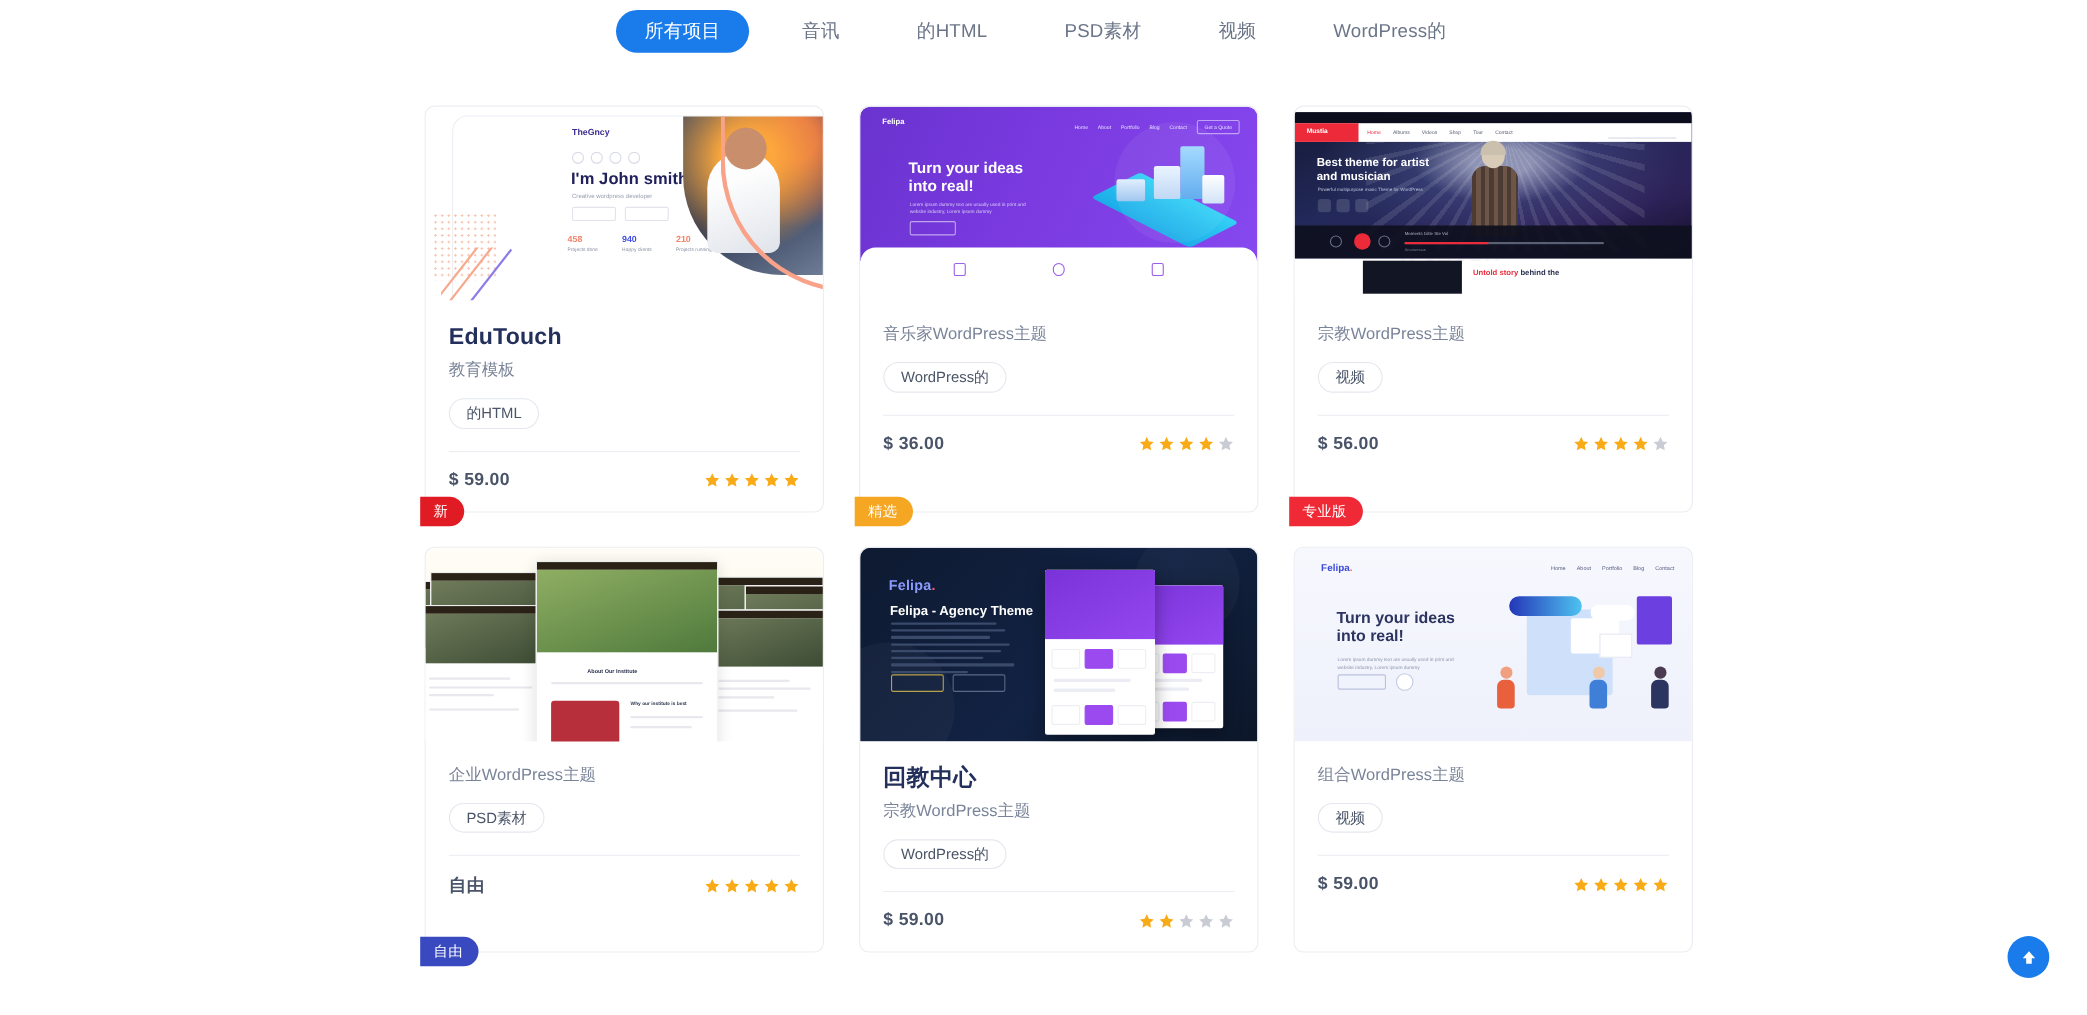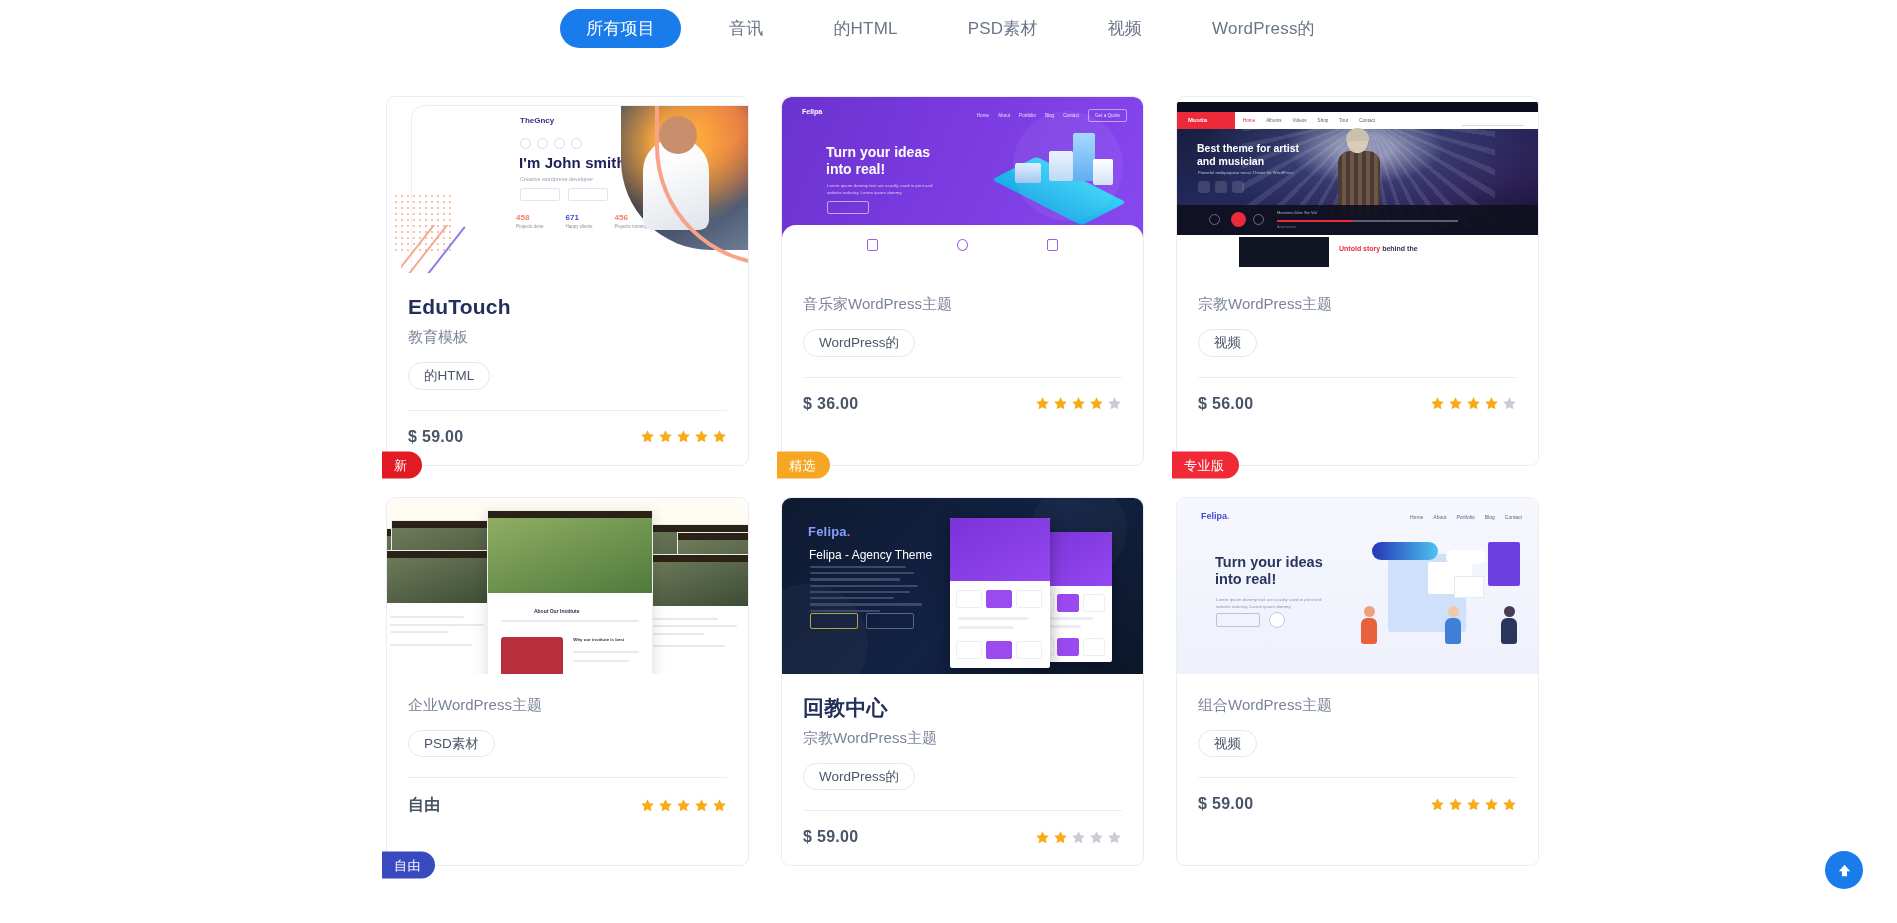--- a/index.html
+++ b/index.html
@@ -221,21 +221,21 @@
   .t4 .m .img { position:absolute; left:0; top:7px; right:0; height:36%;}
   .t4 .m .ln { position:absolute; left:8%; height:2px; background:#e8e8ee; border-radius:1px;}
   .t4 .center { box-shadow: 0 3px 14px rgba(0,0,0,.14); }
 
   
   .t5 { background: linear-gradient(135deg,#0e1a31 0%,#122243 55%,#0c1729 100%); }
   .t5 .circ1 { position:absolute; left:-34px; bottom:-30px; width:120px; height:120px; border-radius:50%; background:rgba(255,255,255,.035);}
   .t5 .circ2 { position:absolute; right:16px; top:-16px; width:96px; height:96px; border-radius:50%; background:rgba(255,255,255,.03);}
   .t5 .logo { position:absolute; left:26px; top:26px; font-size:13px; font-weight:bold; color:#8b9bff; letter-spacing:.2px;}
   .t5 .logo em { color:#ff5a6e; font-style:normal;}
-  .t5 h2 { position:absolute; left:27px; top:50px; margin:0; font-size:12px; color:#fff; font-weight:normal;}
+  .t5 h2 { position:absolute; left:27px; top:50px; margin:0; font-size:12px; color:#fff; font-weight:bold;}
   .t5 .para { position:absolute; left:28px; top:68px; width:120px;}
   .t5 .para i { display:block; height:2.3px; background:#3a4a6b; margin-bottom:4px; border-radius:1px;}
   .t5 .b1 { position:absolute; left:28px; top:115px; width:48px; height:16px; border:1px solid #b6a24a; border-radius:2px;}
   .t5 .b2 { position:absolute; left:84px; top:115px; width:48px; height:16px; border:1px solid #5a6885; border-radius:2px;}
   .t5 .sc { position:absolute; border-radius:2px; overflow:hidden; background:#fff; box-shadow:0 4px 16px rgba(0,0,0,.35);}
   .t5 .sc .top { position:absolute; left:0; top:0; right:0; height:42%; background:linear-gradient(150deg,#7a33d8,#9447f0);}
   .t5 .sc .w { position:absolute; left:8%; height:3px; background:#ecedf4; border-radius:2px;}
   .t5 .sc .card3 { position:absolute; height:18px; border-radius:2px; border:1px solid #edeef4;}
   .t5 .sc .card3.on { background:#9b4aef; border-color:#9b4aef;}
 
@@ -298,25 +298,25 @@
               <div class="btns">
                 <span></span>
                 <span></span>
               </div>
               <div class="stats">
                 <div>
                   <b class="">458</b>
                   <small>Projects done</small>
                 </div>
                 <div>
-                  <b class="blue">671</b>
+                  <b class="blue">940</b>
                   <small>Happy clients</small>
                 </div>
                 <div>
-                  <b class="">456</b>
+                  <b class="">210</b>
                   <small>Projects running</small>
                 </div>
               </div>
               <div class="photo"></div>
               <div class="wave"></div>
             </div>
             <div class="dots"></div>
             <div class="lines">
               <i style="left:14px;top:-14px;background:#f6a98e"></i>
               <i style="left:24px;top:-10px;background:#f6a98e"></i>

